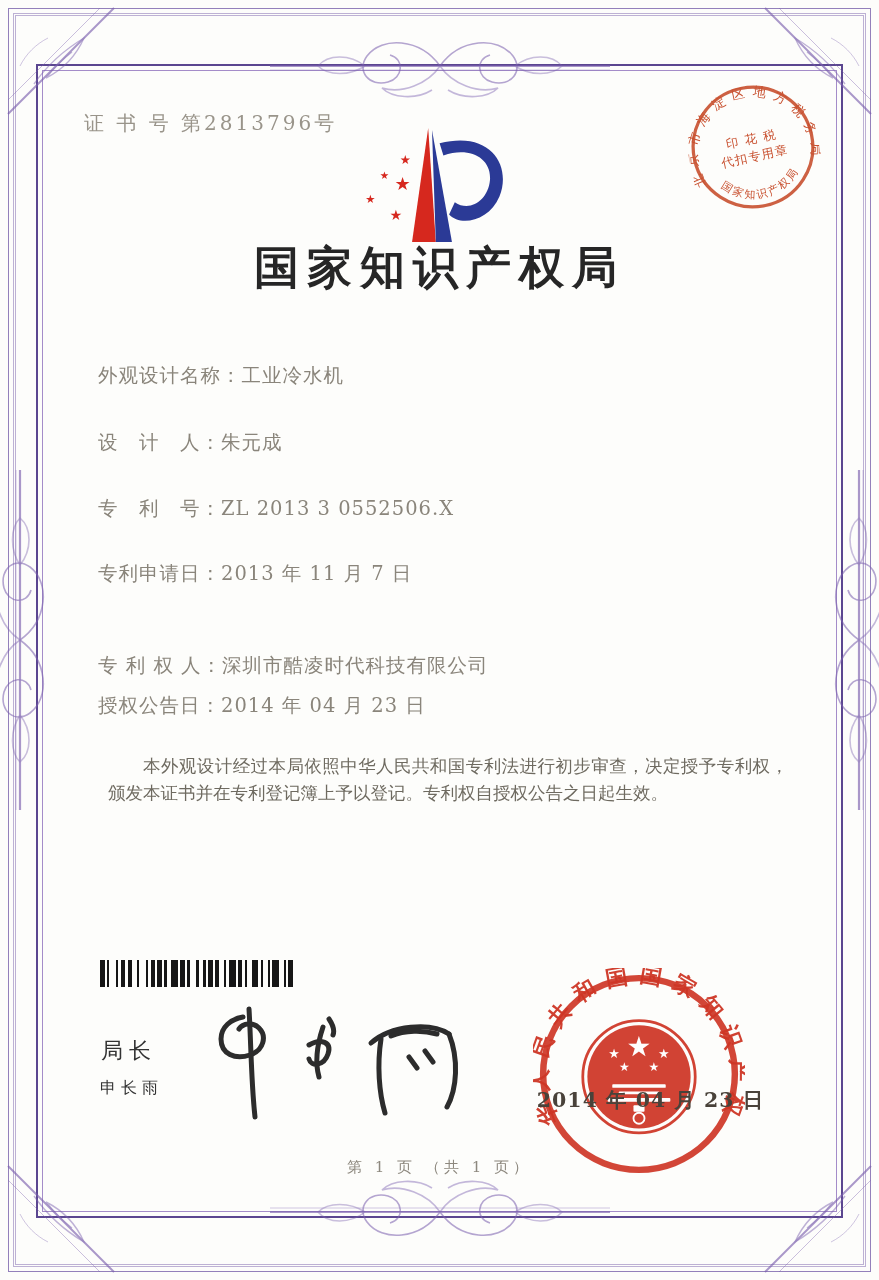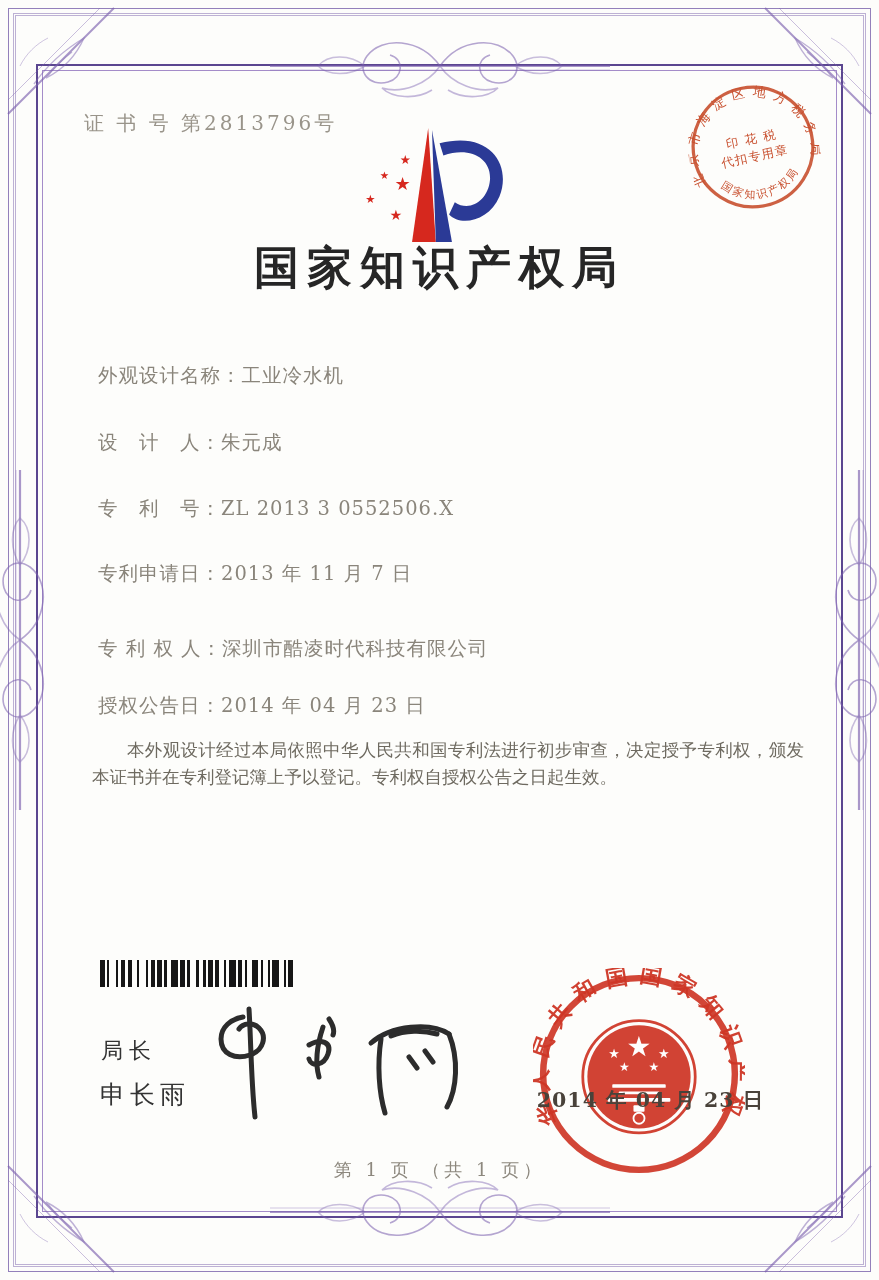--- a/index.html
+++ b/index.html
@@ -19,29 +19,29 @@
   .frame-inner2{position:absolute;left:42px;right:42px;top:70px;bottom:68px;border:1px solid var(--purple-light);pointer-events:none;}
   .flourish{position:absolute;width:340px;height:80px;opacity:.8;}
   .corner{position:absolute;width:110px;height:110px;opacity:.8;}
   
   .cert-no{left:84px;top:110px;font-size:20px;letter-spacing:3px;color:#99948a;}
   .title{left:0;right:0;top:238px;text-align:center;font-size:45px;font-weight:600;
          letter-spacing:8px;color:var(--ink);}
   .field{left:98px;font-size:19.5px;letter-spacing:1px;color:var(--faded);white-space:nowrap;}
   .paras{left:92px;width:712px;top:737px;font-size:17.5px;line-height:26.5px;
          color:var(--body-ink);text-align:justify;}
-  .paras p{margin:0;text-indent:2em;}
+  .paras p{margin:16px;text-indent:2em;}
   .barcode{left:100px;top:960px;width:248px;height:27px;font-size:0;overflow:hidden;}
   .signer-title{left:101px;top:1036px;font-size:22px;letter-spacing:6px;color:#333;
                 font-family:"Liberation Sans","DejaVu Sans",sans-serif;text-align:center;}
-  .signer-name{left:100px;top:1078px;font-size:25px;letter-spacing:5px;color:#333;
+  .signer-name{left:100px;top:1078px;font-size:16px;letter-spacing:5px;color:#333;
                font-family:"Liberation Sans","DejaVu Sans",sans-serif;}
   .seal-date{left:528px;top:1086px;width:245px;text-align:center;font-size:20.5px;
              letter-spacing:1px;color:#49423a;font-weight:bold;z-index:5;}
-  .page-footer{left:0;right:0;top:1158px;text-align:center;font-size:18px;
+  .page-footer{left:0;right:0;top:1158px;text-align:center;font-size:15px;
                letter-spacing:4px;color:#8d887e;}
   svg text{font-family:"DejaVu Serif","Liberation Serif",serif;}
 </style>
 </head>
 <body>
 
 <div class="lace-outer"></div>
 <div class="lace-outer2"></div>
 <div class="frame-inner"></div>
 <div class="frame-inner2"></div>
@@ -130,21 +130,21 @@
 </div>
 <div class="abs field" style="top:429px">
   <span>设　计　人：</span><span>朱元成</span>
 </div>
 <div class="abs field" style="top:495px">
   <span>专　利　号：</span><span>ZL 2013 3 0552506.X</span>
 </div>
 <div class="abs field" style="top:560px">
   <span>专利申请日：</span><span>2013 年 11 月 7 日</span>
 </div>
-<div class="abs field" style="top:635px">
+<div class="abs field" style="top:652px">
   <span>专 利 权 人：</span><span>深圳市酷凌时代科技有限公司</span>
 </div>
 <div class="abs field" style="top:692px">
   <span>授权公告日：</span><span>2014 年 04 月 23 日</span>
 </div>
 
 <div class="abs paras">
   <p>本外观设计经过本局依照中华人民共和国专利法进行初步审查，决定授予专利权，颁发本证书并在专利登记簿上予以登记。专利权自授权公告之日起生效。</p>
 </div>
 

